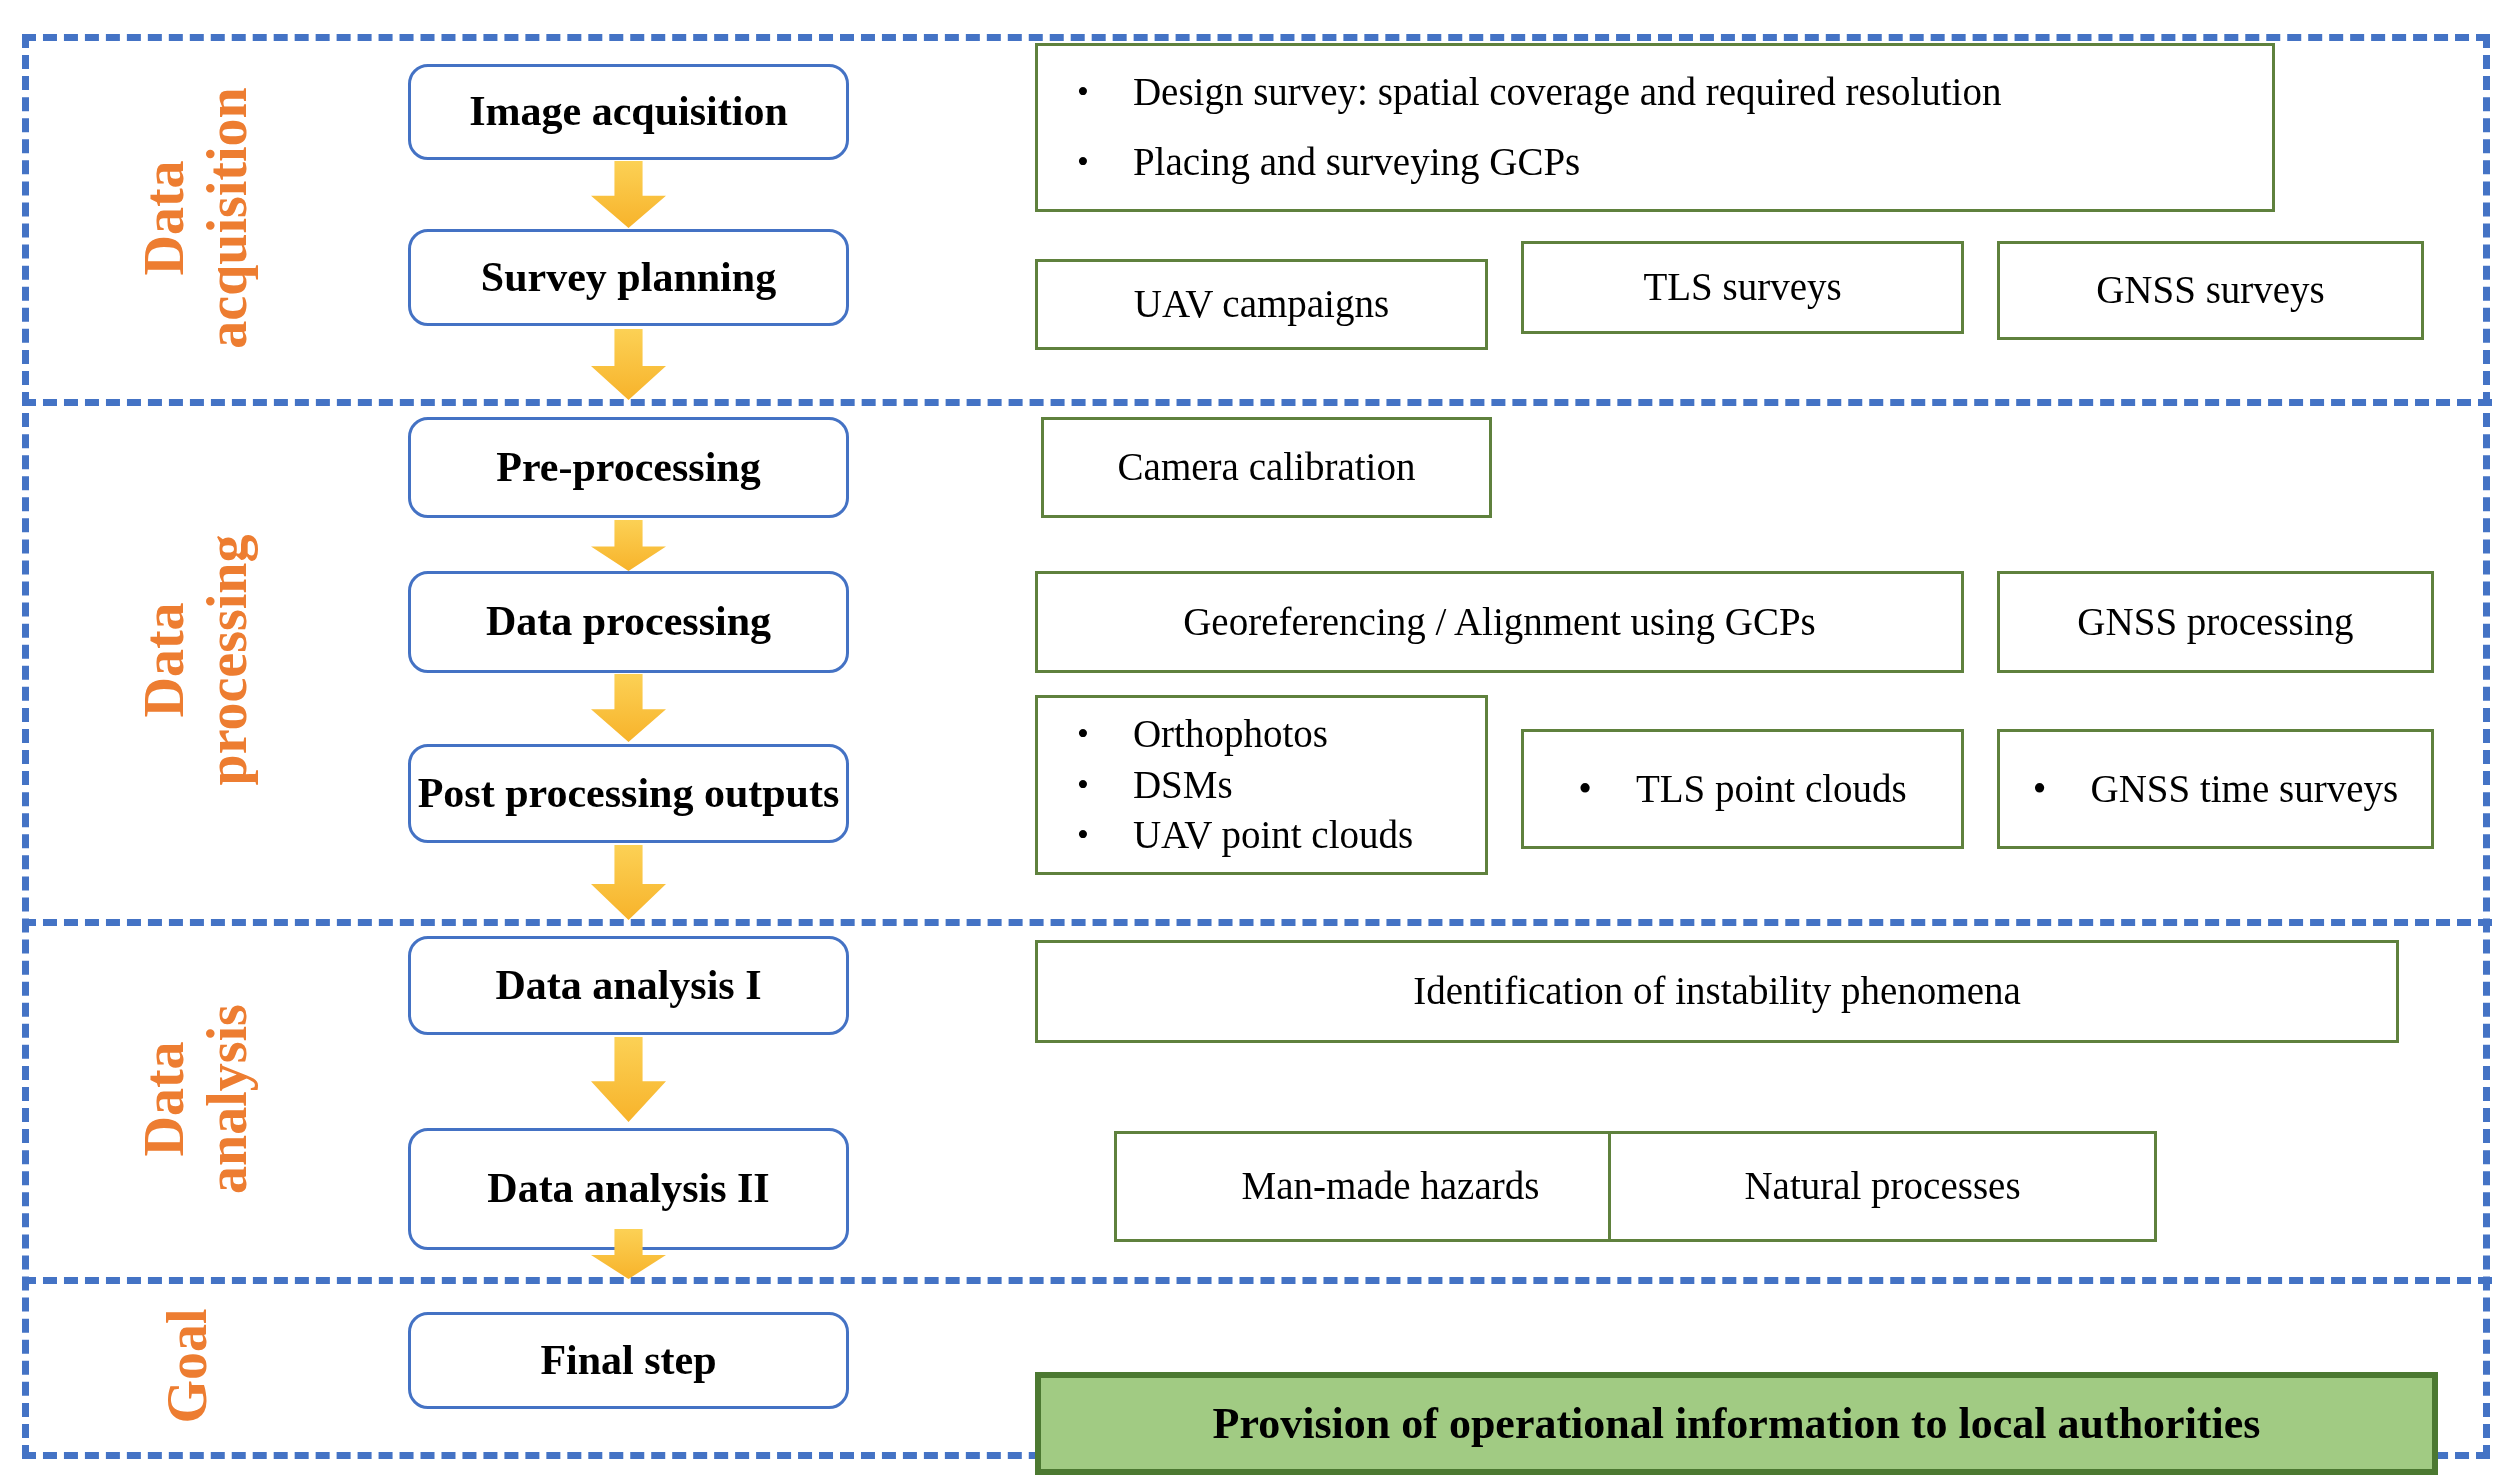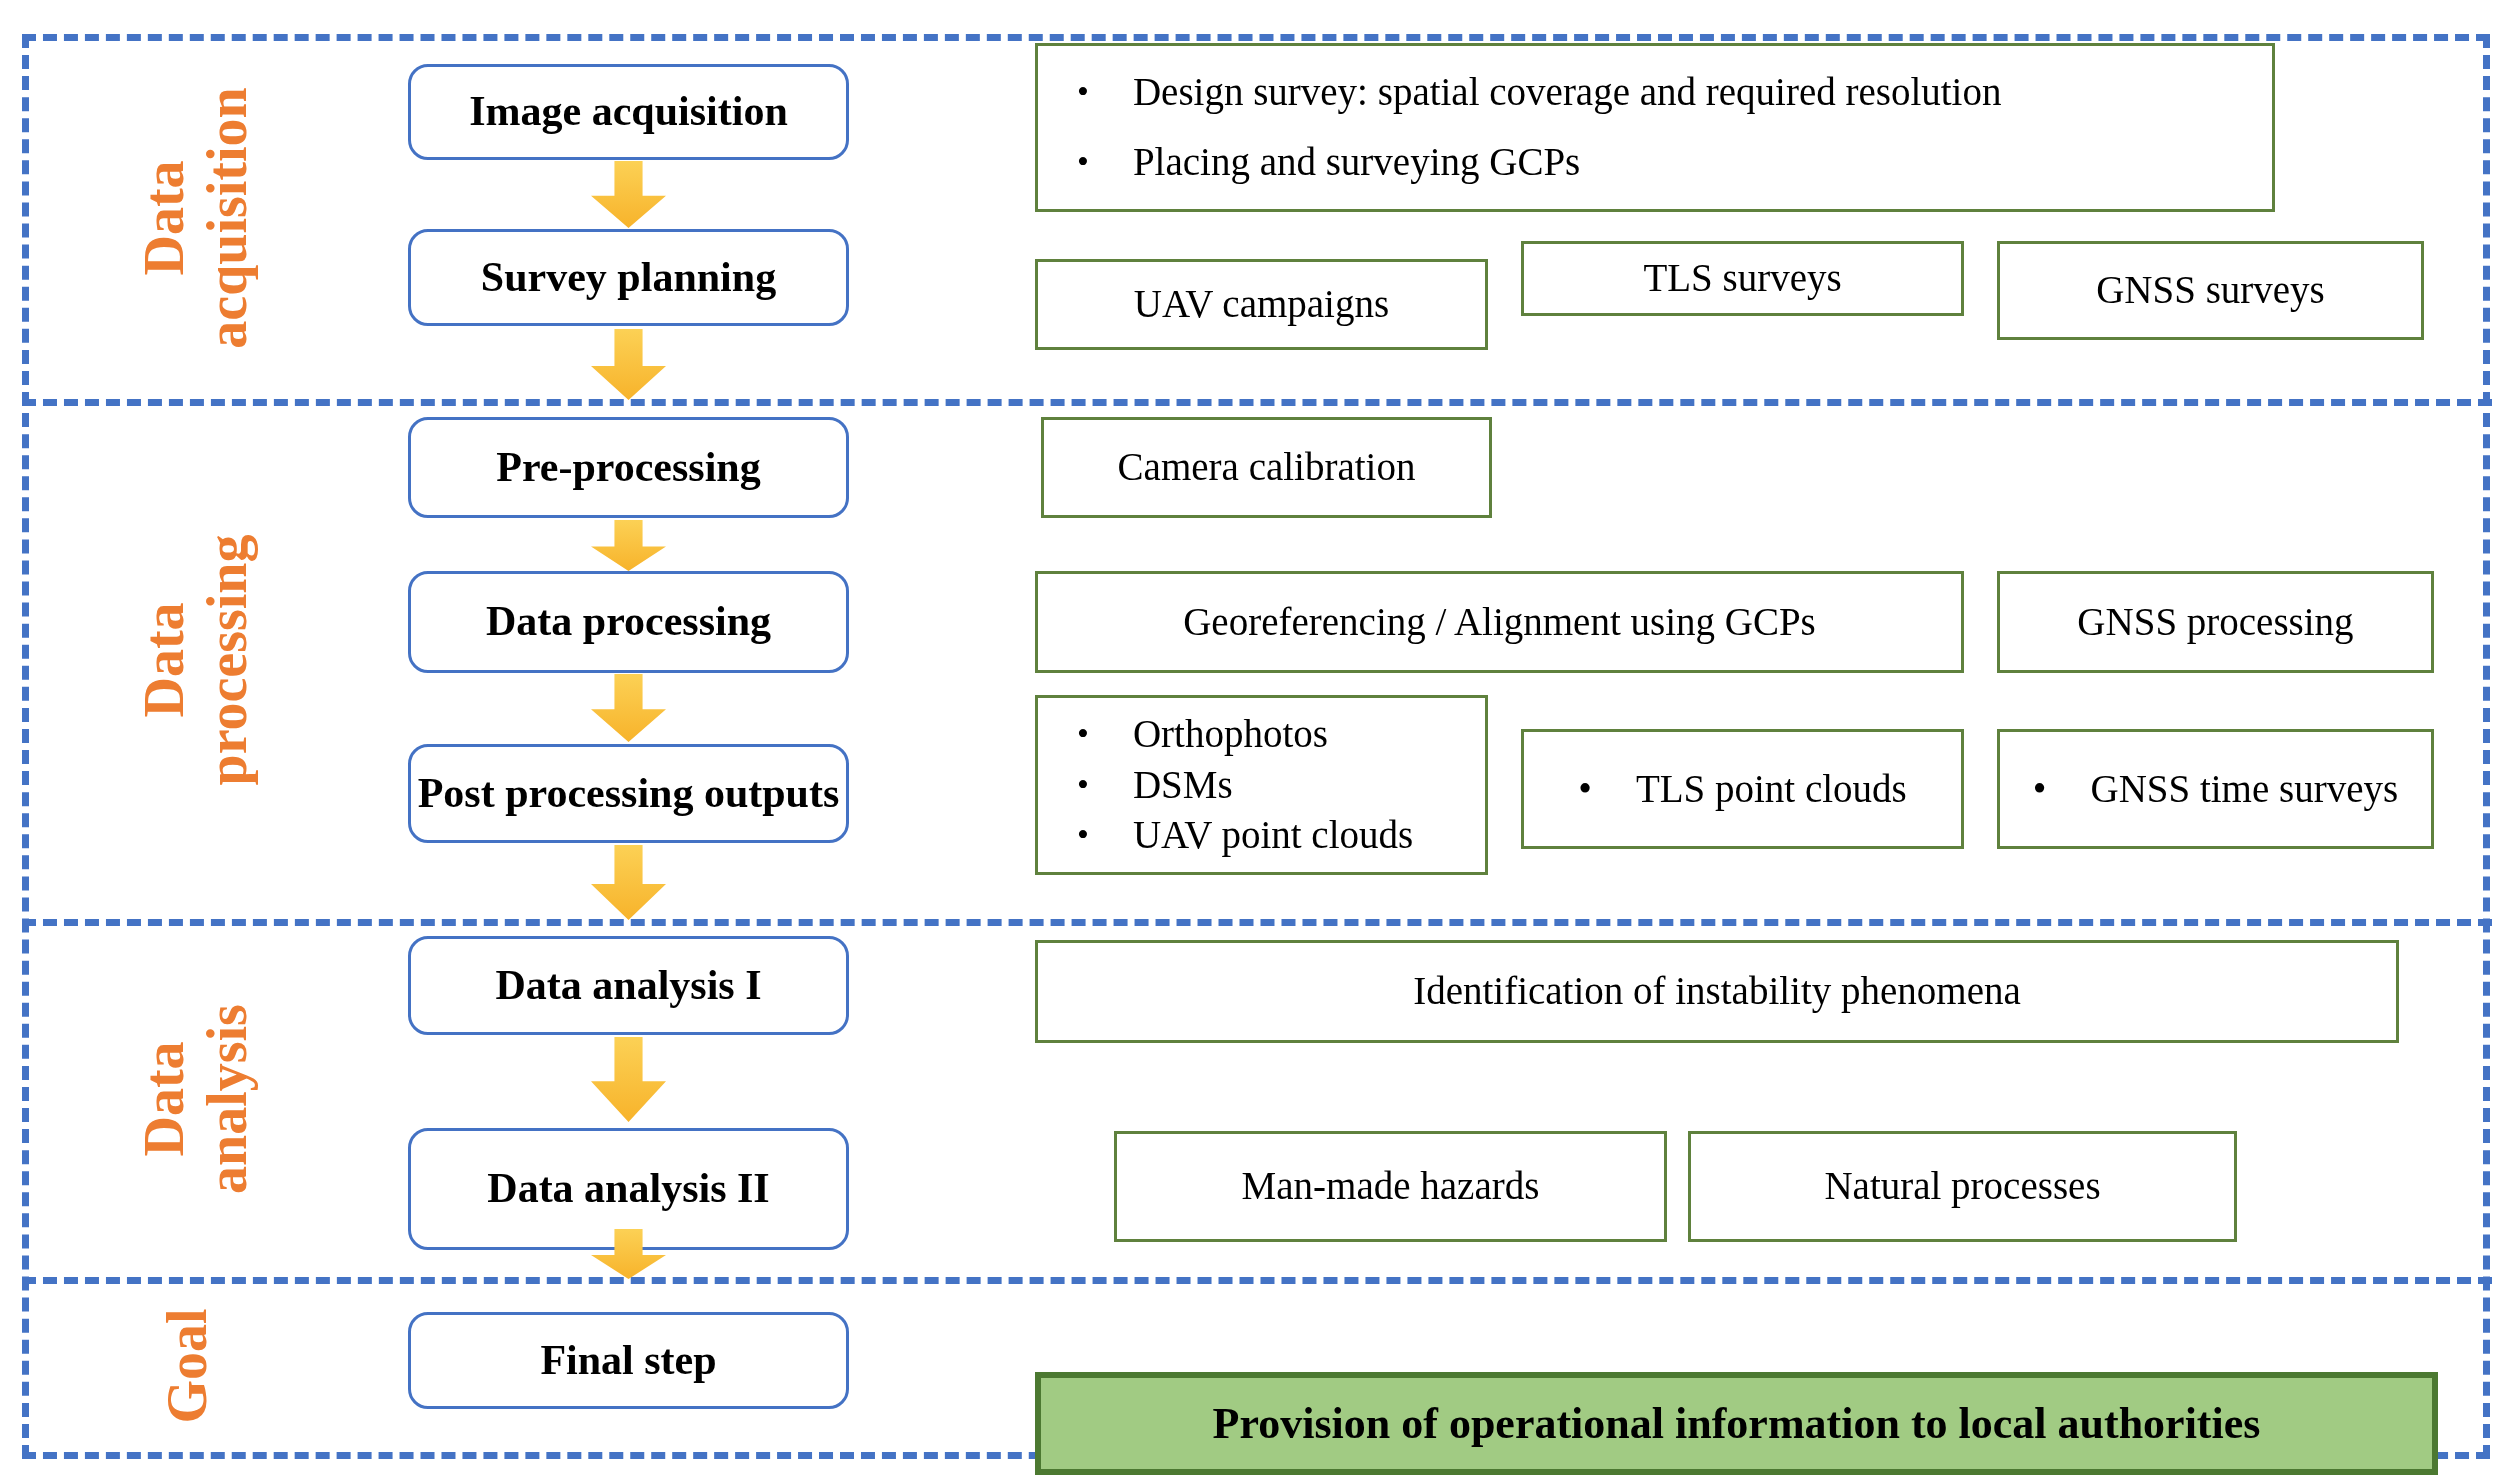--- a/index.html
+++ b/index.html
@@ -152,21 +152,21 @@
   </div>
   <div class="bullet-row">
     <span class="bullet">•</span>
     <span>Placing and surveying GCPs</span>
   </div>
 </div>
 
 <div class="detail-box" style="left:1035px;top:259px;width:453px;height:91px;">
   <span>UAV campaigns</span>
 </div>
-<div class="detail-box" style="left:1521px;top:241px;width:443px;height:75px;">
+<div class="detail-box" style="left:1521px;top:241px;width:443px;height:93px;">
   <span>TLS surveys</span>
 </div>
 <div class="detail-box" style="left:1997px;top:241px;width:427px;height:99px;">
   <span>GNSS surveys</span>
 </div>
 
 <div class="detail-box" style="left:1041px;top:417px;width:451px;height:101px;">
   <span>Camera calibration</span>
 </div>
 <div class="detail-box" style="left:1035px;top:571px;width:929px;height:102px;">
@@ -203,20 +203,20 @@
     <span>GNSS time surveys</span>
   </div>
 </div>
 
 <div class="detail-box" style="left:1035px;top:940px;width:1364px;height:103px;align-items:center;">
   <span>Identification of instability phenomena</span>
 </div>
 <div class="detail-box" style="left:1114px;top:1131px;width:553px;height:111px;">
   <span>Man-made hazards</span>
 </div>
-<div class="detail-box" style="left:1688px;top:1131px;width:549px;height:111px;">
+<div class="detail-box" style="left:1608px;top:1131px;width:549px;height:111px;">
   <span>Natural processes</span>
 </div>
 
 <div class="goal-box" style="left:1035px;top:1372px;width:1403px;height:103px;">
   <span>Provision of operational information to local authorities</span>
 </div>
 
 
 </body></html>

